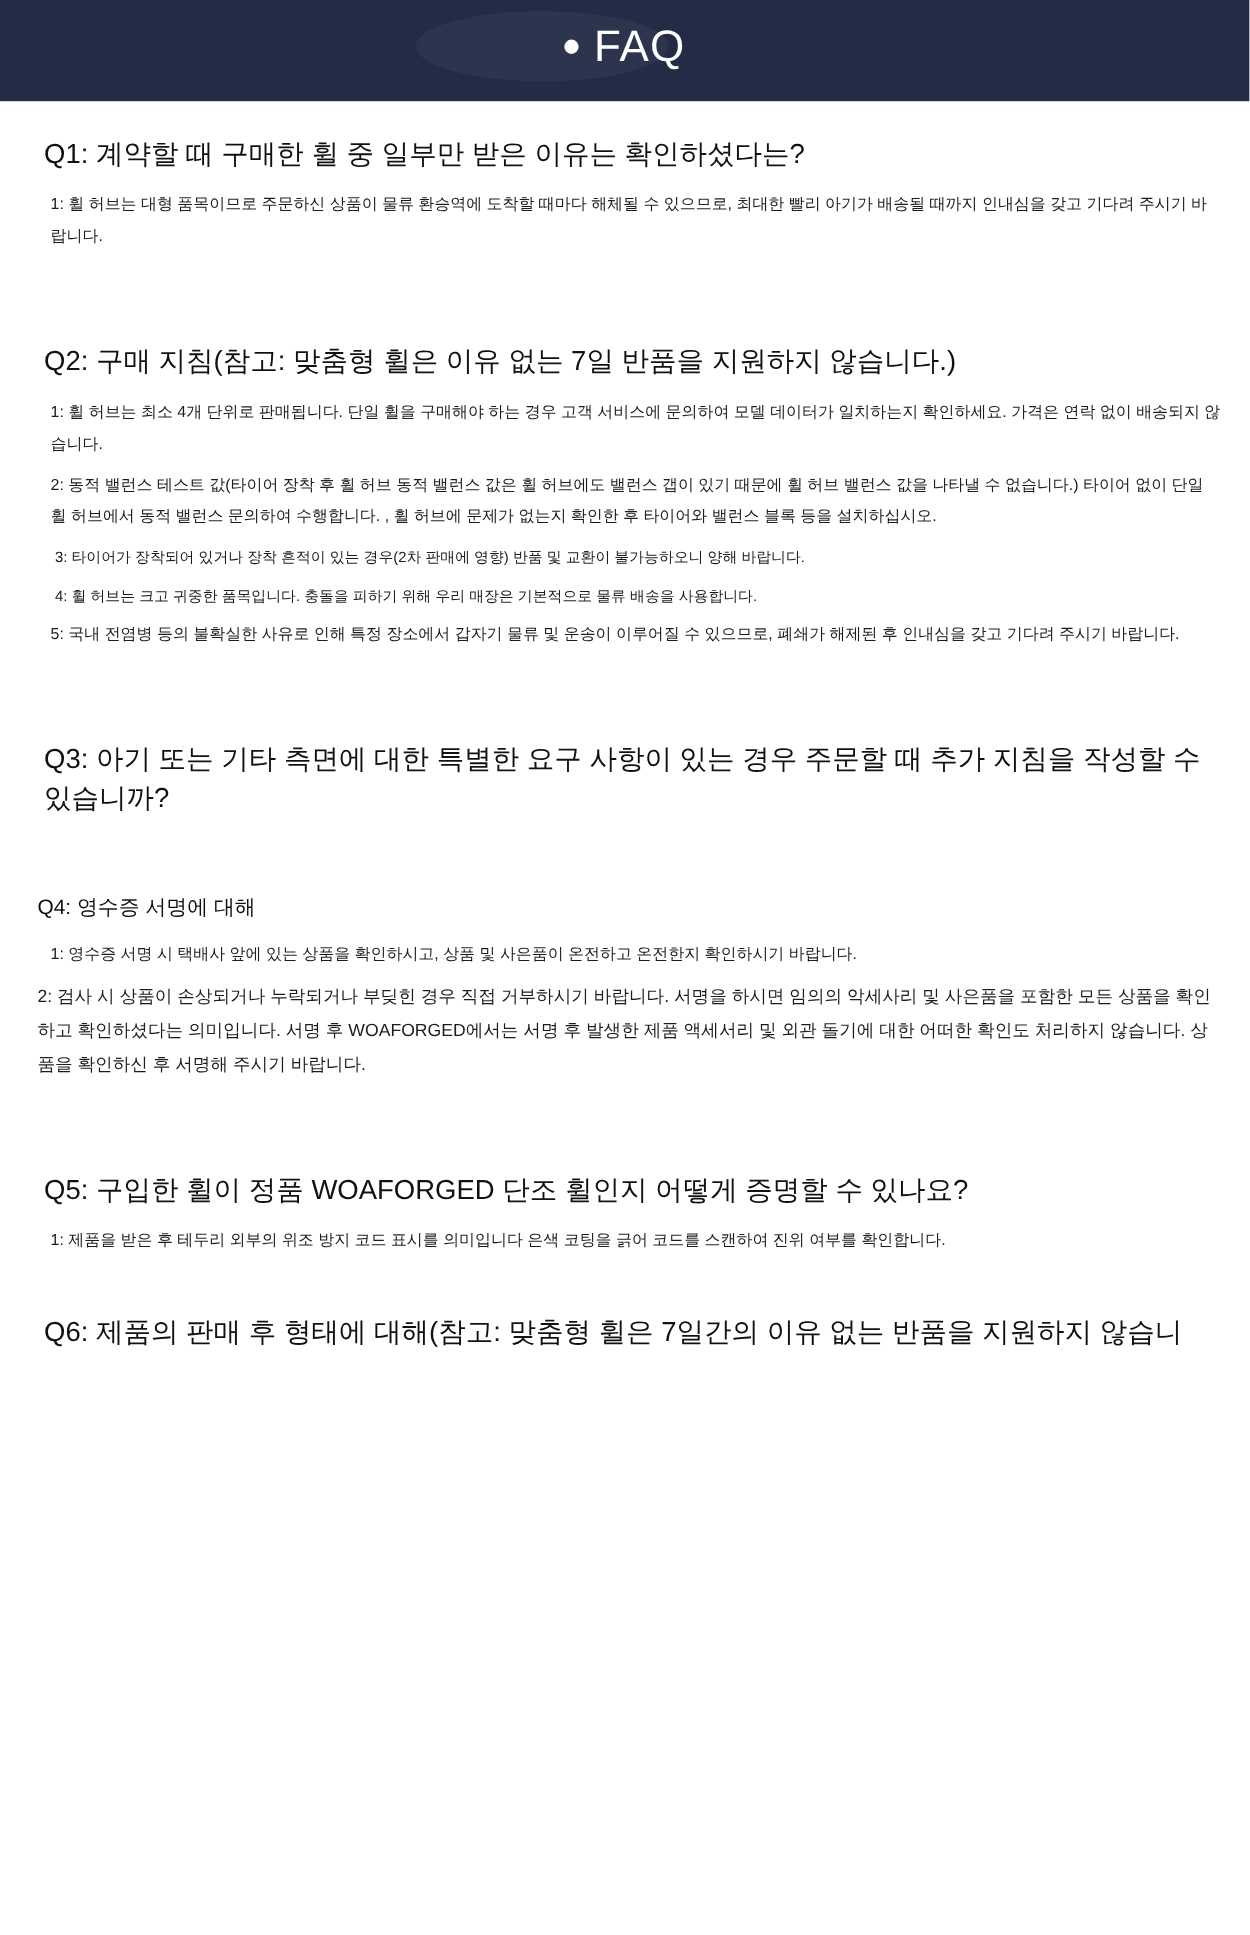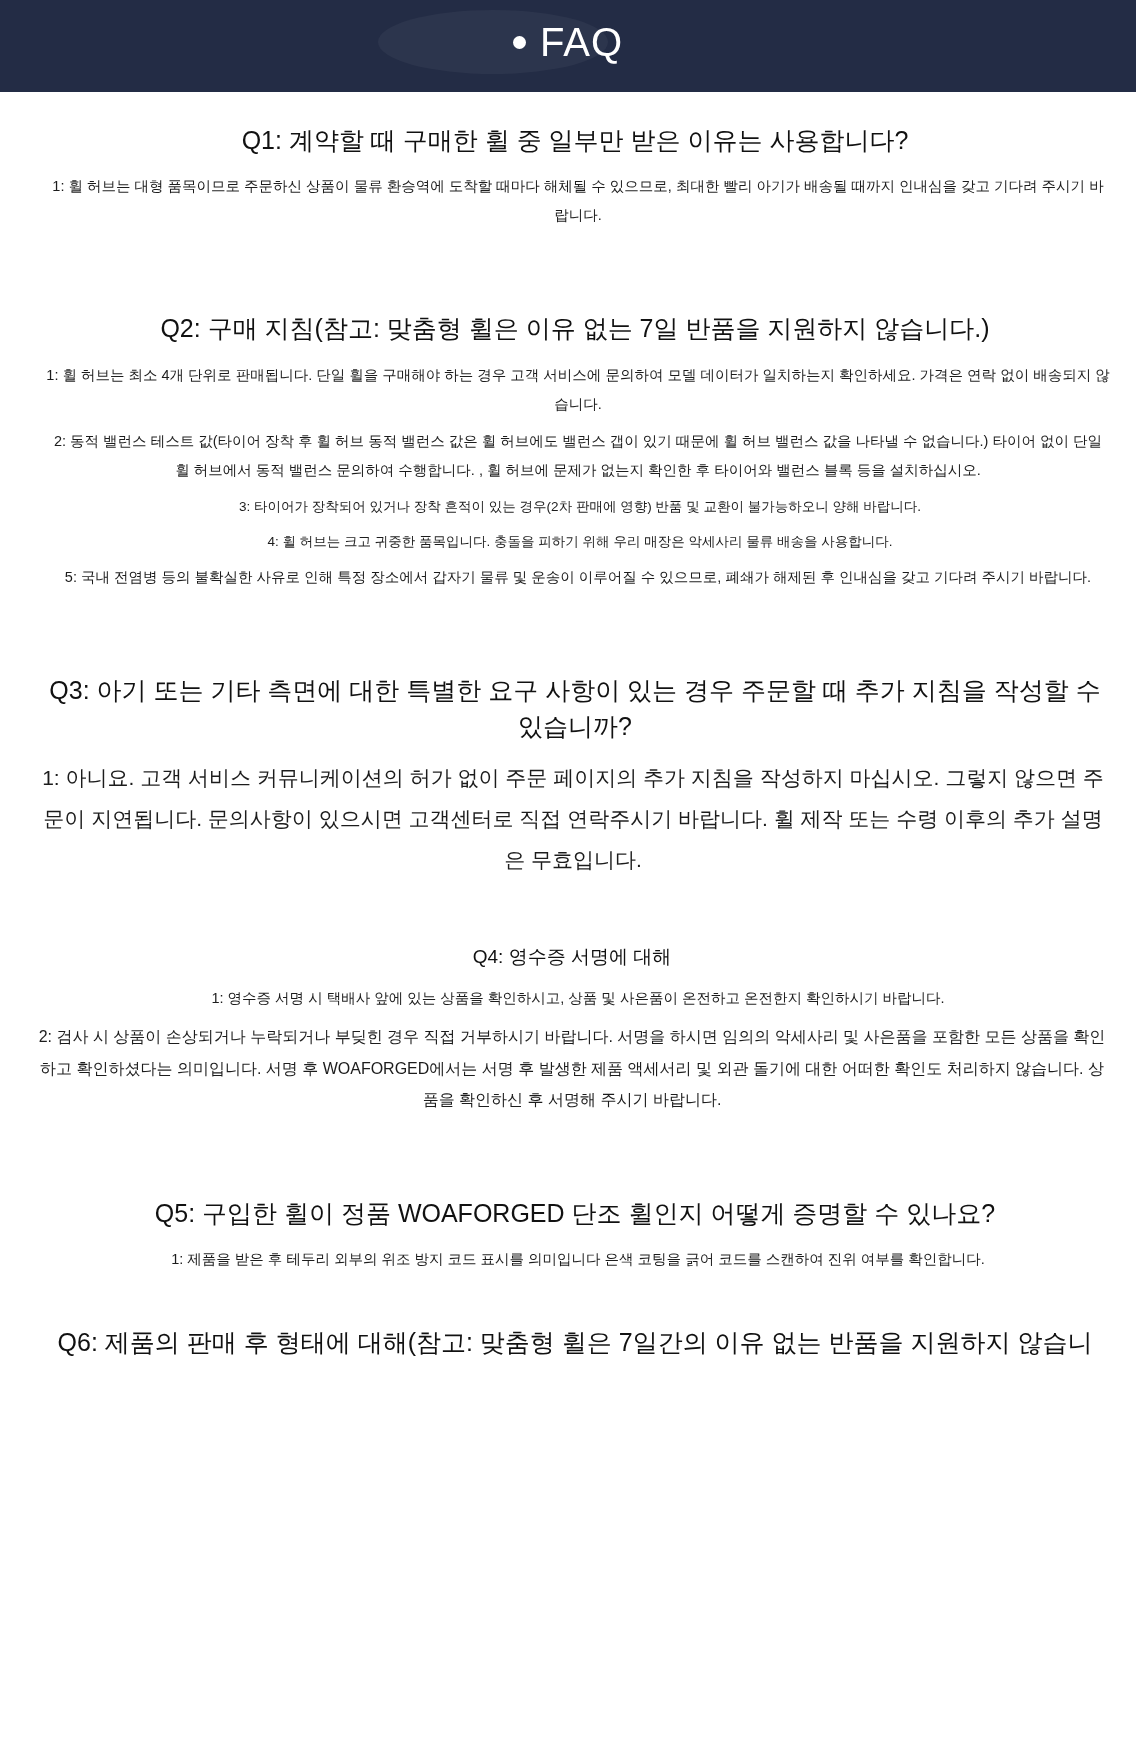--- a/index.html
+++ b/index.html
@@ -12,21 +12,20 @@
     min-height: 1759px;
     font-family: "Liberation Sans", sans-serif;
     color: #1a1a1a;
     overflow-x: hidden;
   }
   .page {
     position: relative;
     width: 1136px;
     min-height: 1759px;
     background: #ffffff;
-    text-align: center;
   }
   
   .faq-header {
     position: relative;
     height: 92px;
     background: #232c45;
     display: flex;
     align-items: center;
     justify-content: center;
   }
@@ -124,40 +123,39 @@
     <div class="header-glow"></div>
     <div class="title-wrap">
       <span class="bullet"></span>
       <span class="title">FAQ</span>
     </div>
   </div>
 
   <div class="content">
 
     <div class="q-block">
-      <div class="question">Q1: 계약할 때 구매한 휠 중 일부만 받은 이유는 사용합니다?</div>
+      <div class="question">Q1: 계약할 때 구매한 휠 중 일부만 받은 이유는 확인하셨다는?</div>
       <div class="answer sm">1: 휠 허브는 대형 품목이므로 주문하신 상품이 물류 환승역에 도착할 때마다 해체될 수 있으므로, 최대한 빨리 아기가 배송될 때까지 인내심을 갖고 기다려 주시기 바랍니다.</div>
     </div>
 
     <div class="spacer-lg"></div>
 
     <div class="q-block">
       <div class="question">Q2: 구매 지침(참고: 맞춤형 휠은 이유 없는 7일 반품을 지원하지 않습니다.)</div>
       <div class="answer sm">1: 휠 허브는 최소 4개 단위로 판매됩니다. 단일 휠을 구매해야 하는 경우 고객 서비스에 문의하여 모델 데이터가 일치하는지 확인하세요. 가격은 연락 없이 배송되지 않습니다.</div>
       <div class="answer sm">2: 동적 밸런스 테스트 값(타이어 장착 후 휠 허브 동적 밸런스 값은 휠 허브에도 밸런스 갭이 있기 때문에 휠 허브 밸런스 값을 나타낼 수 없습니다.) 타이어 없이 단일 휠 허브에서 동적 밸런스 문의하여 수행합니다. , 휠 허브에 문제가 없는지 확인한 후 타이어와 밸런스 블록 등을 설치하십시오.</div>
       <div class="answer xs">3: 타이어가 장착되어 있거나 장착 흔적이 있는 경우(2차 판매에 영향) 반품 및 교환이 불가능하오니 양해 바랍니다.</div>
-      <div class="answer xs">4: 휠 허브는 크고 귀중한 품목입니다. 충돌을 피하기 위해 우리 매장은 악세사리 물류 배송을 사용합니다.</div>
+      <div class="answer xs">4: 휠 허브는 크고 귀중한 품목입니다. 충돌을 피하기 위해 우리 매장은 기본적으로 물류 배송을 사용합니다.</div>
       <div class="answer sm">5: 국내 전염병 등의 불확실한 사유로 인해 특정 장소에서 갑자기 물류 및 운송이 이루어질 수 있으므로, 폐쇄가 해제된 후 인내심을 갖고 기다려 주시기 바랍니다.</div>
     </div>
 
     <div class="spacer-lg"></div>
 
     <div class="q-block">
       <div class="question">Q3: 아기 또는 기타 측면에 대한 특별한 요구 사항이 있는 경우 주문할 때 추가 지침을 작성할 수 있습니까?</div>
-      <div class="answer lg">1: 아니요. 고객 서비스 커뮤니케이션의 허가 없이 주문 페이지의 추가 지침을 작성하지 마십시오. 그렇지 않으면 주문이 지연됩니다. 문의사항이 있으시면 고객센터로 직접 연락주시기 바랍니다. 휠 제작 또는 수령 이후의 추가 설명은 무효입니다.</div>
     </div>
 
     <div class="spacer-md"></div>
 
     <div class="q-block">
       <div class="question small">Q4: 영수증 서명에 대해</div>
       <div class="answer sm">1: 영수증 서명 시 택배사 앞에 있는 상품을 확인하시고, 상품 및 사은품이 온전하고 온전한지 확인하시기 바랍니다.</div>
       <div class="answer md">2: 검사 시 상품이 손상되거나 누락되거나 부딪힌 경우 직접 거부하시기 바랍니다. 서명을 하시면 임의의 악세사리 및 사은품을 포함한 모든 상품을 확인하고 확인하셨다는 의미입니다. 서명 후 WOAFORGED에서는 서명 후 발생한 제품 액세서리 및 외관 돌기에 대한 어떠한 확인도 처리하지 않습니다. 상품을 확인하신 후 서명해 주시기 바랍니다.</div>
     </div>
 

